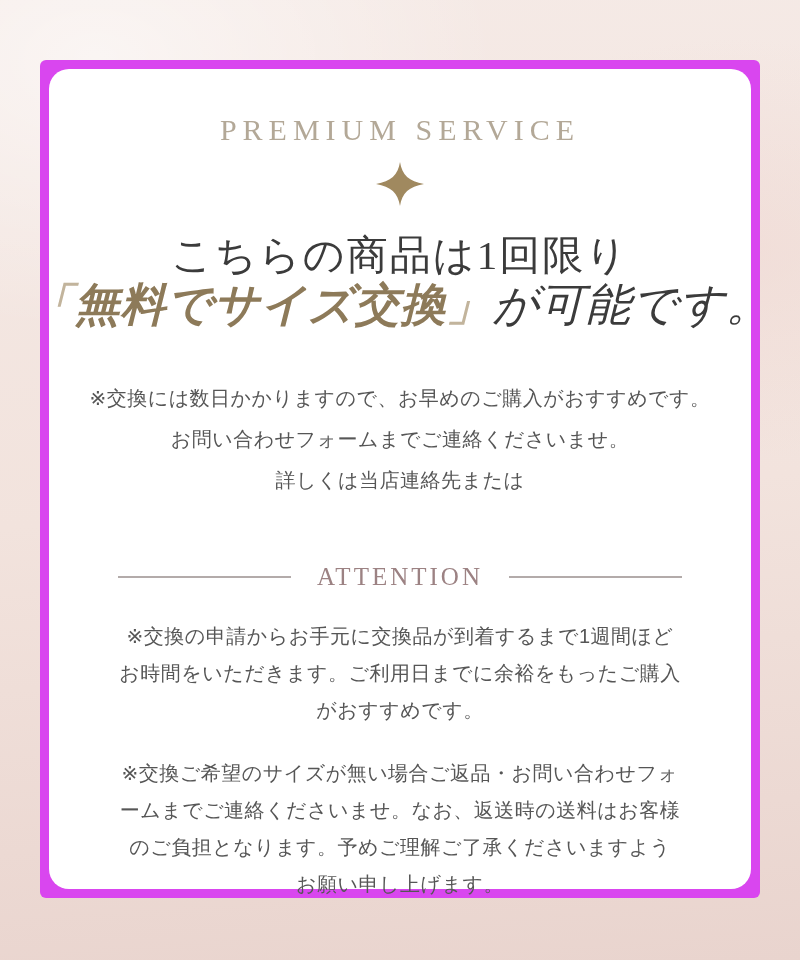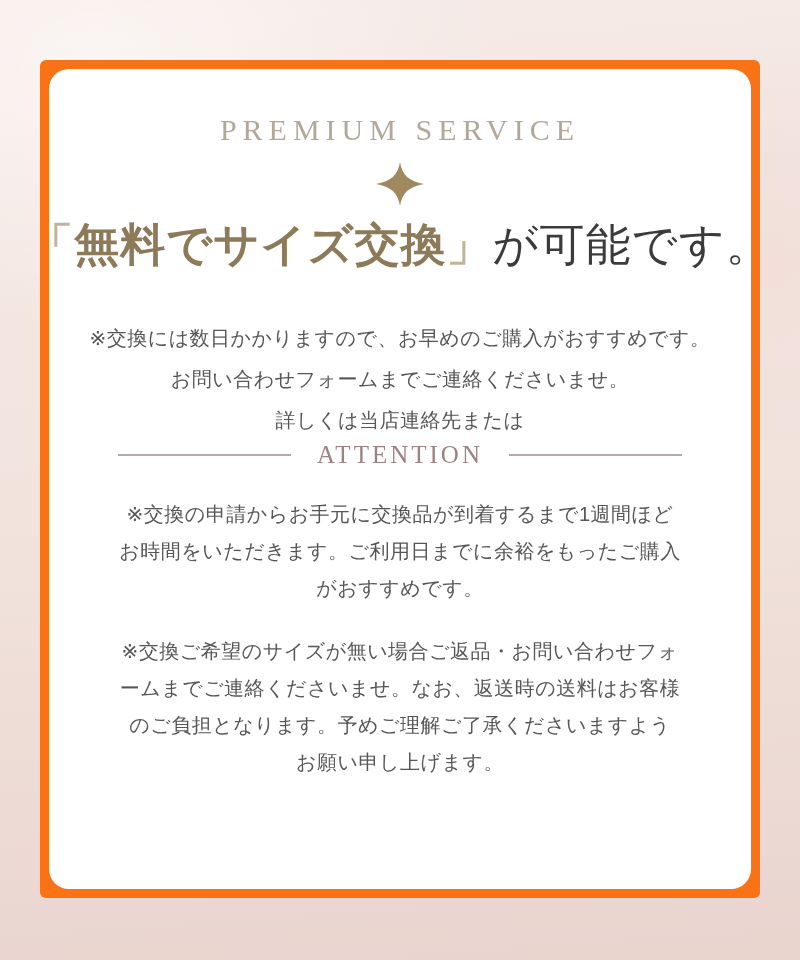--- a/index.html
+++ b/index.html
@@ -17,21 +17,21 @@
       radial-gradient(ellipse 520px 340px at 92% 26%, rgba(238,212,206,0.45), rgba(238,212,206,0) 62%),
       linear-gradient(176deg, #f5eae6 0%, #f2e3dd 52%, #e9d4ce 100%);
   }
 
   .frame {
     position: absolute;
     left: 40px;
     top: 60px;
     width: 720px;
     height: 838px;
-    background: #f97316;
+    background: #d946ef;
     border-radius: 6px;
   }
 
   .card {
     position: absolute;
     left: 9px;
     top: 9px;
     right: 9px;
     bottom: 9px;
     background: #ffffff;
@@ -68,45 +68,47 @@
   }
   .heading-line1 {
     display: block;
     margin-top: 26px;
     font-size: 41px;
     line-height: 46px;
     letter-spacing: 2px;
   }
   .heading-line2 {
     display: block;
-    margin-top: 12px;
+    margin-top: 0;
     font-size: 45px;
     line-height: 54px;
     letter-spacing: 1px;
     white-space: nowrap;
+    font-style: italic;
   }
   .bracket {
     color: #c2b49c;
     font-weight: 600;
   }
   .highlight-gold {
     color: #8d7a59;
     font-weight: 700;
   }
 
   .note {
     margin-top: 46px;
     font-size: 20px;
     line-height: 41px;
     color: #565656;
     letter-spacing: 0.5px;
   }
   .note p { margin: 0; }
 
   .attention-divider {
+    margin-top: 62px;
     width: 564px;
     display: flex;
     align-items: center;
   }
   .divider-line {
     flex: 1 1 auto;
     height: 2px;
     background: #b3abaa;
   }
   .attention-label {
@@ -143,20 +145,21 @@
 
     <div class="eyebrow">PREMIUM SERVICE</div>
 
     <div class="star">
       <svg width="48" height="44" viewBox="0 0 48 44" xmlns="http://www.w3.org/2000/svg">
         <path d="M24 0 C26 13 33 19.5 48 22 C33 24.5 26 31 24 44 C22 31 15 24.5 0 22 C15 19.5 22 13 24 0 Z" fill="#a0895f"></path>
       </svg>
     </div>
 
     <h1 class="heading">
+      <span class="heading-line1">こちらの商品は1回限り</span>
       <span class="heading-line2">
         <span class="bracket">「</span><span class="highlight-gold">無料でサイズ交換</span><span class="bracket">」</span><span>が可能です。</span>
       </span>
     </h1>
 
     <div class="note">
       <p>※交換には数日かかりますので、お早めのご購入がおすすめです。</p>
       <p>お問い合わせフォームまでご連絡くださいませ。</p>
       <p>詳しくは当店連絡先または</p>
     </div>

